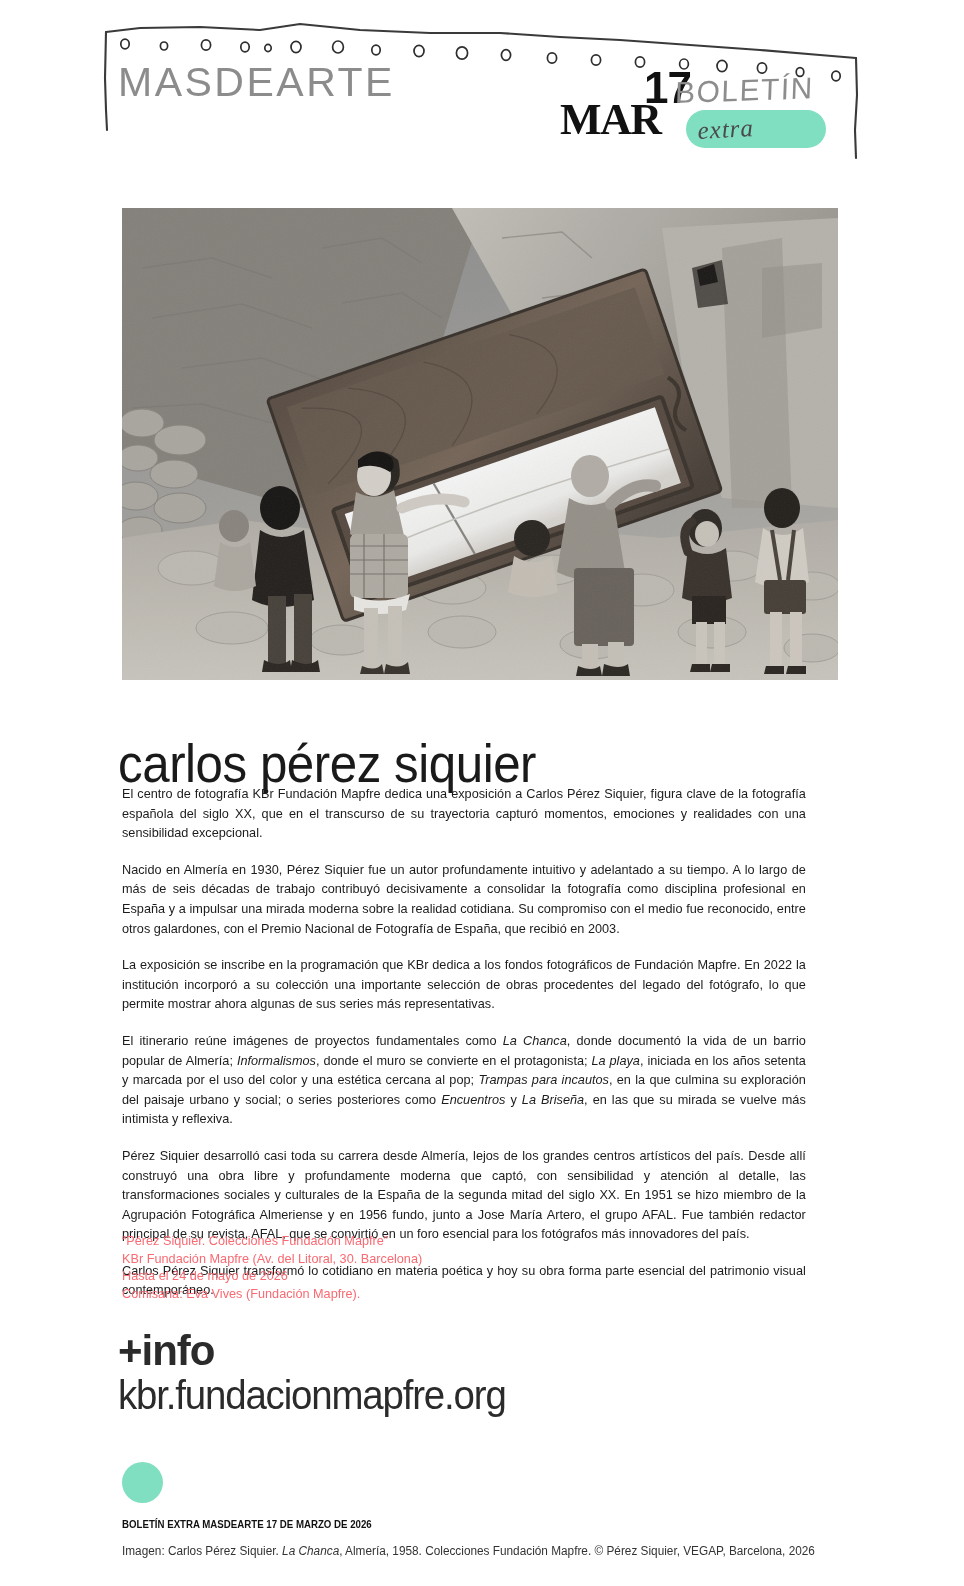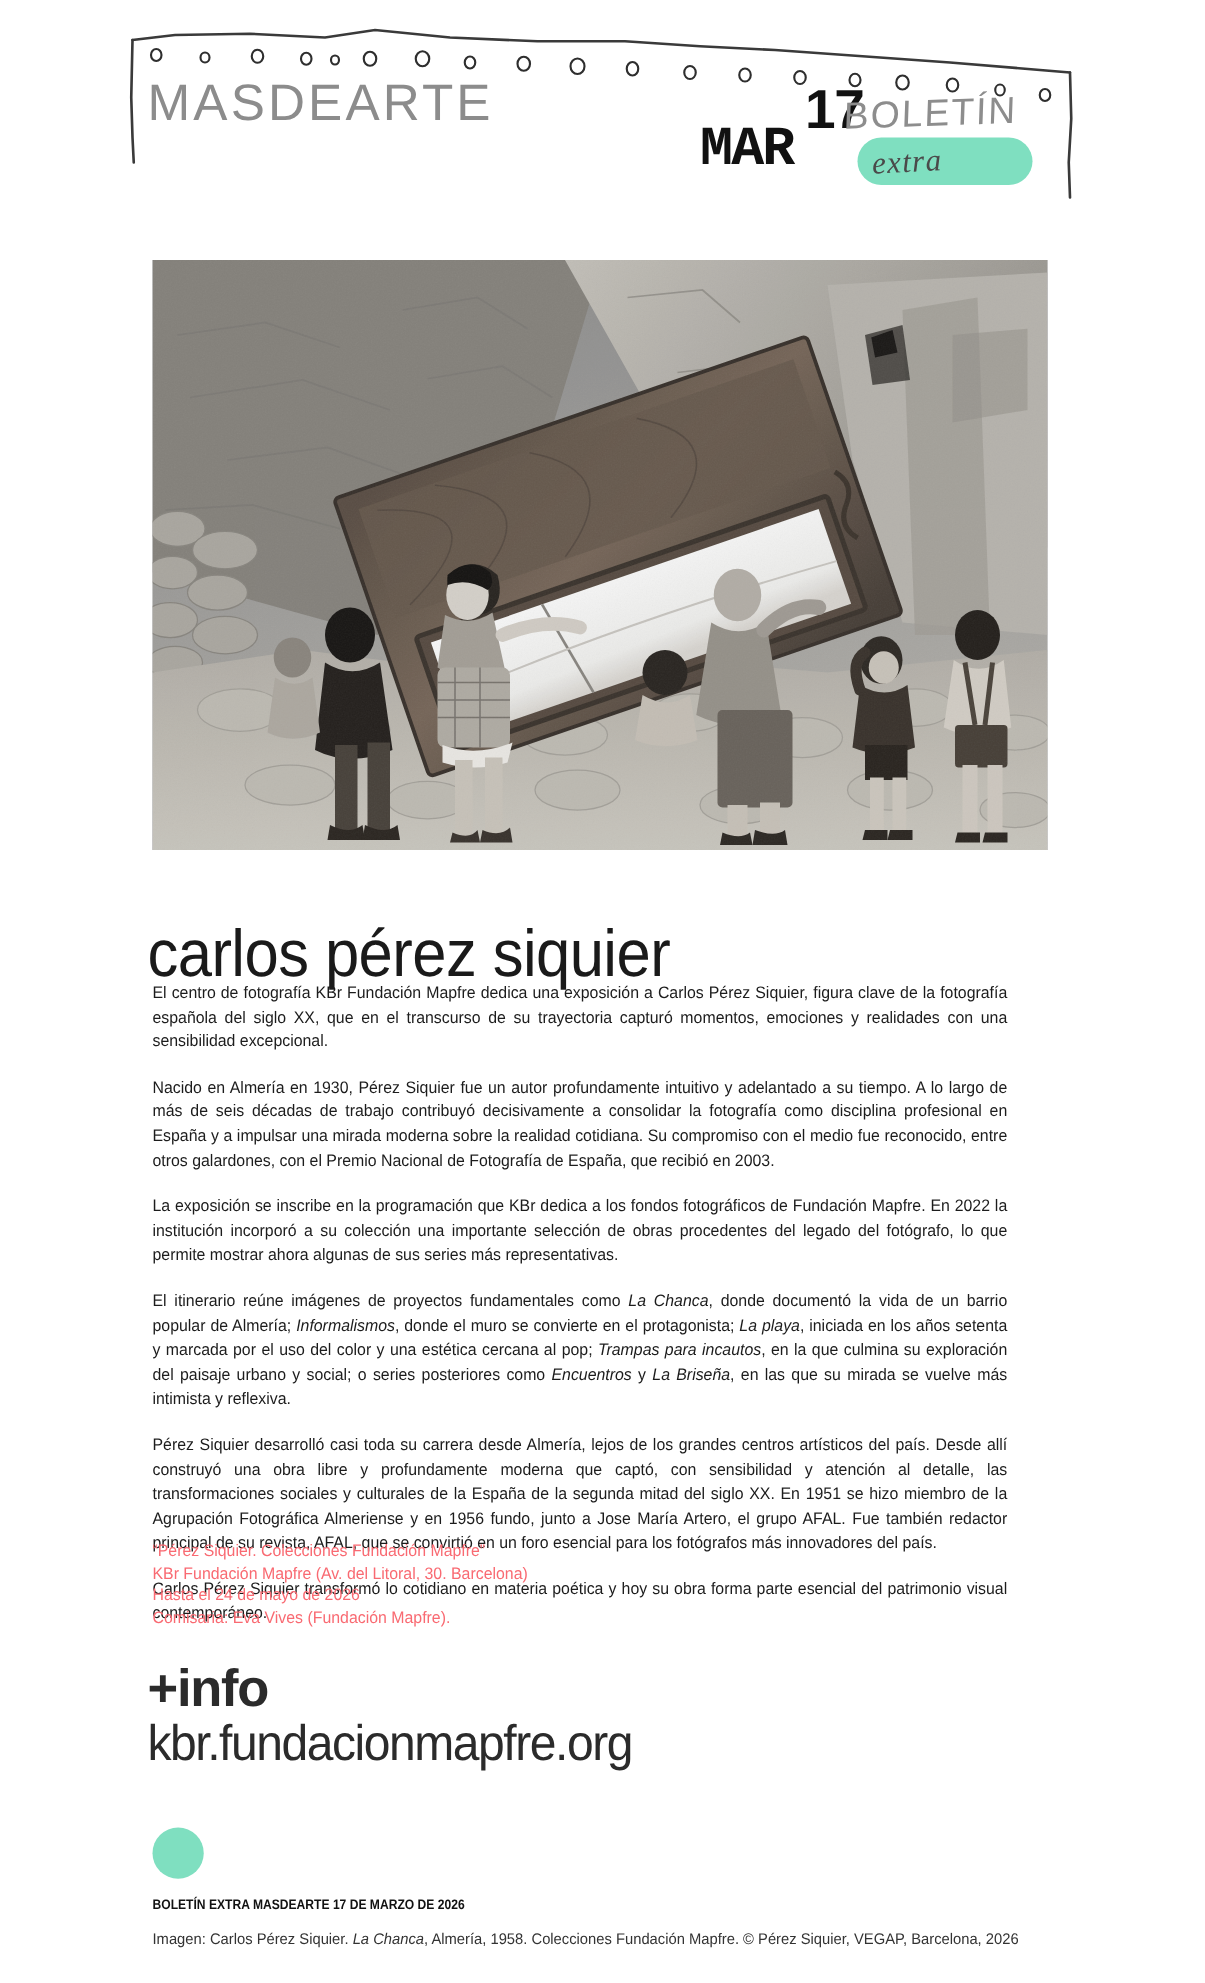--- a/index.html
+++ b/index.html
@@ -33,21 +33,21 @@
   }
 
   .datebox{position:absolute;left:560px;top:66px;width:300px;height:96px;}
   .date-day{
     position:absolute;left:46px;top:0px;
     font-family:"Liberation Sans", sans-serif;
     font-weight:bold;font-size:44px;color:#111;line-height:1;letter-spacing:-1px;margin-left:38px;
   }
   .date-month{
     position:absolute;left:0px;top:32px;
-    font-family:Liberation Mono, monospace;
+    font-family:Liberation Serif, serif;
     font-weight:bold;font-size:44px;color:#111;line-height:1;letter-spacing:-1.5px;
   }
   .boletin-word{
     position:absolute;left:115px;top:4px;width:180px;height:44px;
   }
   .extra-badge{
     position:absolute;left:126px;top:44px;width:140px;height:40px;
   }
   .extra-pill{
     position:absolute;left:0;top:0;width:140px;height:38px;

